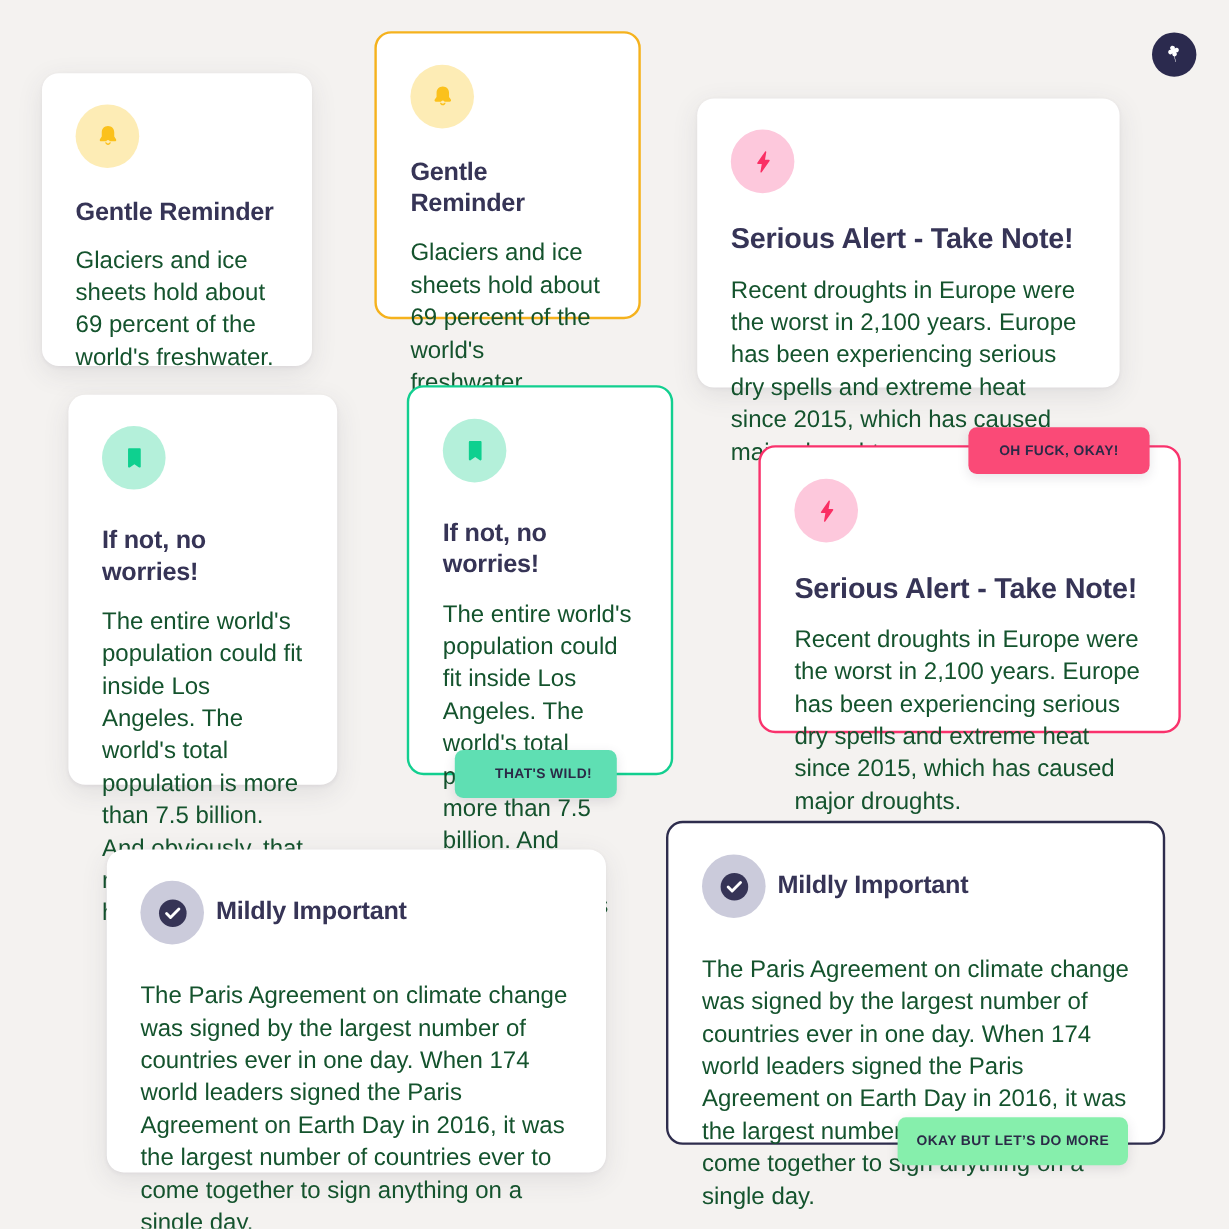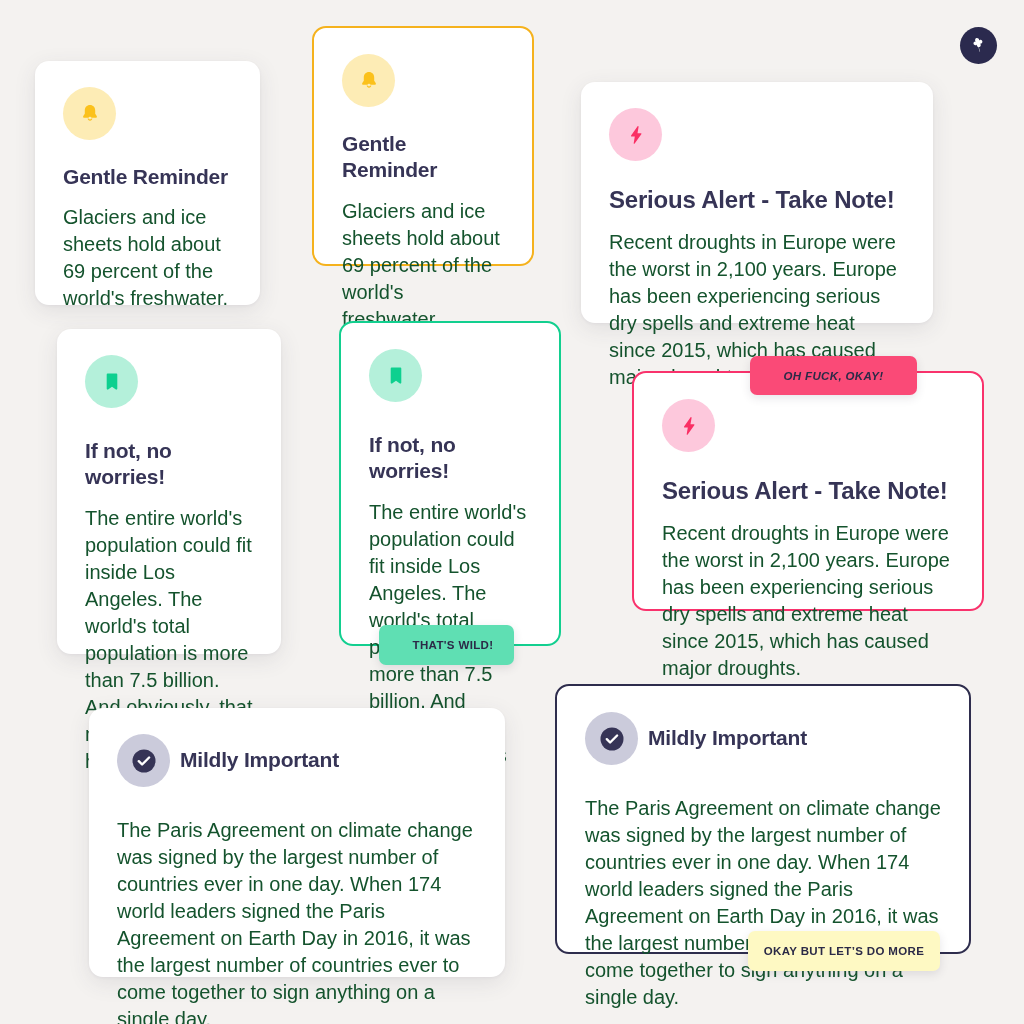--- a/index.html
+++ b/index.html
@@ -94,21 +94,21 @@
     color: #2b2a47;
     display: flex;
     align-items: center;
     justify-content: center;
     cursor: pointer;
     box-shadow: 0 3px 10px rgba(60, 55, 80, 0.13);
   }
   .btn.yellow { background: #f9d264; }
   .btn.green  { background: #5fdfb3; padding-left: 13px; }
   .btn.pink   { background: #fa4a77; }
-  .btn.grey   { background: #fef9c3; }
+  .btn.grey   { background: #86efac; }
 
   
   .brand {
     position: absolute;
     width: 37px;
     height: 37px;
     border-radius: 50%;
     background: #2b2a4e;
     display: flex;
     align-items: center;
@@ -120,21 +120,21 @@
   #card-2 { left: 312px; top: 26px;  width: 222px; height: 240px; }
   #card-3 { left: 581px; top: 82px;  width: 352px; height: 241px; }
   #card-4 { left: 57px;  top: 329px; width: 224px; height: 325px; }
   #card-5 { left: 339px; top: 321px; width: 222px; height: 325px; }
   #card-6 { left: 632px; top: 371px; width: 352px; height: 240px; }
   #card-7 { left: 89px;  top: 708px; width: 416px; height: 269px; }
   #card-8 { left: 555px; top: 684px; width: 416px; height: 270px; }
 
   #btn-okay       { left: 358px; top: 240px; width: 134px; height: 40px; }
   #btn-wild       { left: 379px; top: 625px; width: 135px; height: 40px; }
-  #btn-ohfuck     { left: 750px; top: 356px; width: 167px; height: 39px; font-style: italic; }
+  #btn-ohfuck     { left: 807px; top: 356px; width: 151px; height: 39px; }
   #btn-domore     { left: 748px; top: 931px; width: 192px; height: 40px; }
 
   #brand-mark { left: 960px; top: 27px; }
 </style>
 </head>
 <body>
 
 <div class="stage">
 
   <div class="card shadow" id="card-1">

